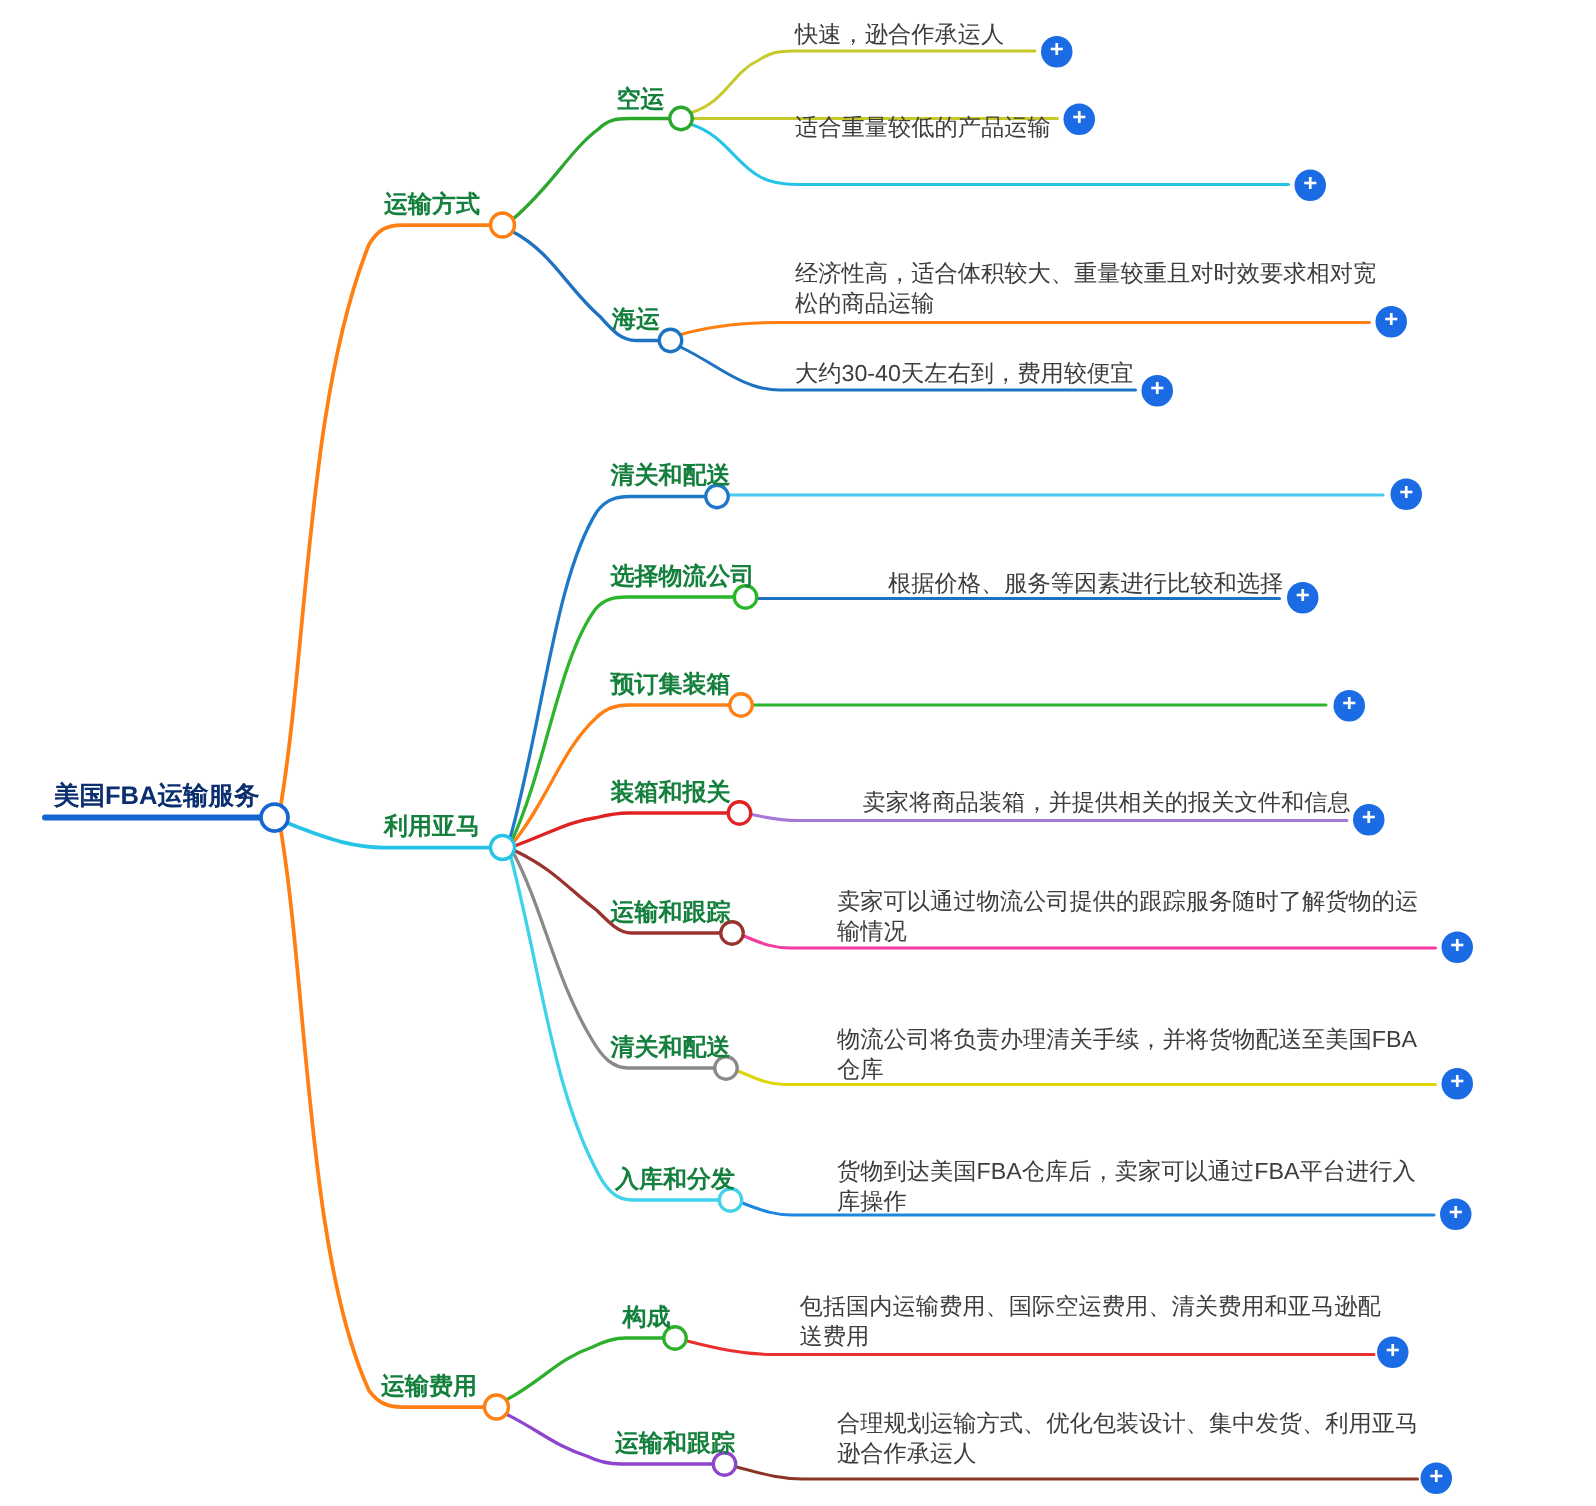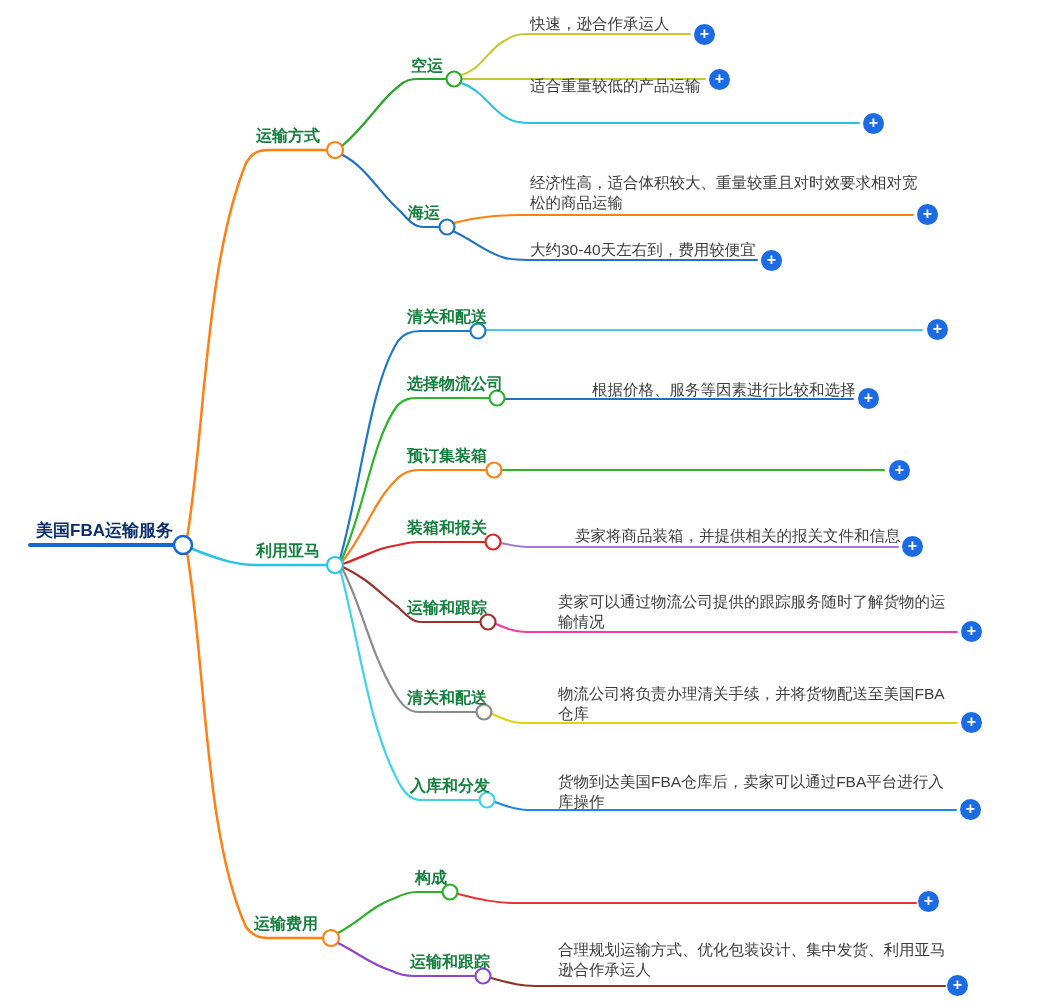--- a/index.html
+++ b/index.html
@@ -97,20 +97,22 @@
 松的商品运输</div>
   <div class="leaf" style="left:530px;top:240px">大约30-40天左右到，费用较便宜</div>
   <div class="leaf" style="left:592px;top:380px">根据价格、服务等因素进行比较和选择</div>
   <div class="leaf" style="left:575px;top:526px">卖家将商品装箱，并提供相关的报关文件和信息</div>
   <div class="leaf" style="left:558px;top:592px">卖家可以通过物流公司提供的跟踪服务随时了解货物的运
 输情况</div>
   <div class="leaf" style="left:558px;top:684px">物流公司将负责办理清关手续，并将货物配送至美国FBA
 仓库</div>
   <div class="leaf" style="left:558px;top:772px">货物到达美国FBA仓库后，卖家可以通过FBA平台进行入
 库操作</div>
+  <div class="leaf" style="left:533px;top:862px">包括国内运输费用、国际空运费用、清关费用和亚马逊配
+送费用</div>
   <div class="leaf" style="left:558px;top:940px">合理规划运输方式、优化包装设计、集中发货、利用亚马
 逊合作承运人</div>
 
   <div class="plus" style="left:694px;top:24px"></div>
   <div class="plus" style="left:709px;top:69px"></div>
   <div class="plus" style="left:863px;top:113px"></div>
   <div class="plus" style="left:917px;top:204px"></div>
   <div class="plus" style="left:761px;top:250px"></div>
   <div class="plus" style="left:927px;top:319px"></div>
   <div class="plus" style="left:858px;top:388px"></div>

